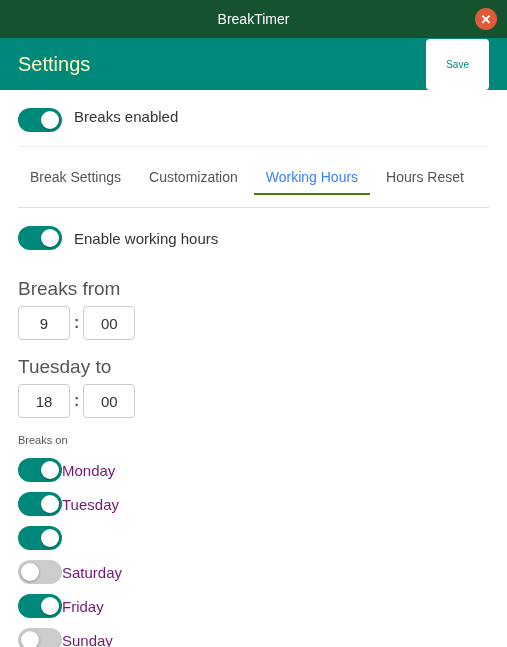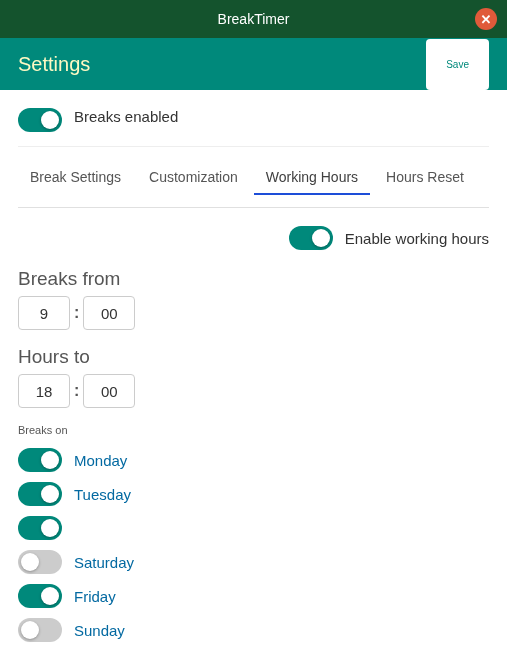--- a/index.html
+++ b/index.html
@@ -97,36 +97,35 @@
     .tab {
       font-size: 14px;
       color: #555;
       padding: 8px 12px;
       cursor: pointer;
       border-bottom: 2px solid transparent;
       margin-bottom: -1px;
       white-space: nowrap;
     }
     .tab.active {
-      color: #404040;
-      border-bottom: 2px solid #1d4ed8;
+      color: #3b82f6;
+      border-bottom: 2px solid #4d7c0f;
       font-weight: 500;
     }
 
     
     .section {
       padding-top: 18px;
     }
 
     
     .enable-row {
       display: flex;
       align-items: center;
-      margin-bottom: 18px;
-      justify-content: flex-end;
+      margin-bottom: 28px;
     }
     .enable-label {
       font-size: 15px;
       color: #333;
       margin-left: 12px;
     }
 
     
     .toggle {
       position: relative;
@@ -201,22 +200,21 @@
       color: #555;
       margin-bottom: 12px;
     }
     .day-row {
       display: flex;
       align-items: center;
       margin-bottom: 10px;
     }
     .day-name {
       font-size: 15px;
-      color: #0369a1;
-      margin-left: 12px;
+      color: #701a75;
     }
   </style>
 </head>
 <body>
 
 <div class="title-bar">
   <span class="title-bar-text">BreakTimer</span>
   <button class="close-btn">✕</button>
 </div>
 
@@ -255,21 +253,21 @@
     <div class="time-group">
       <div class="time-label">Breaks from</div>
       <div class="time-inputs">
         <input class="time-input" type="text" value="9" style="">
         <span class="time-colon">:</span>
         <input class="time-input" type="text" value="00" style="">
       </div>
     </div>
 
     <div class="time-group">
-      <div class="time-label">Hours to</div>
+      <div class="time-label">Tuesday to</div>
       <div class="time-inputs">
         <input class="time-input" type="text" value="18" style="">
         <span class="time-colon">:</span>
         <input class="time-input" type="text" value="00" style="">
       </div>
     </div>
 
     <div>
       <div class="breaks-on-label">Breaks on</div>
 

